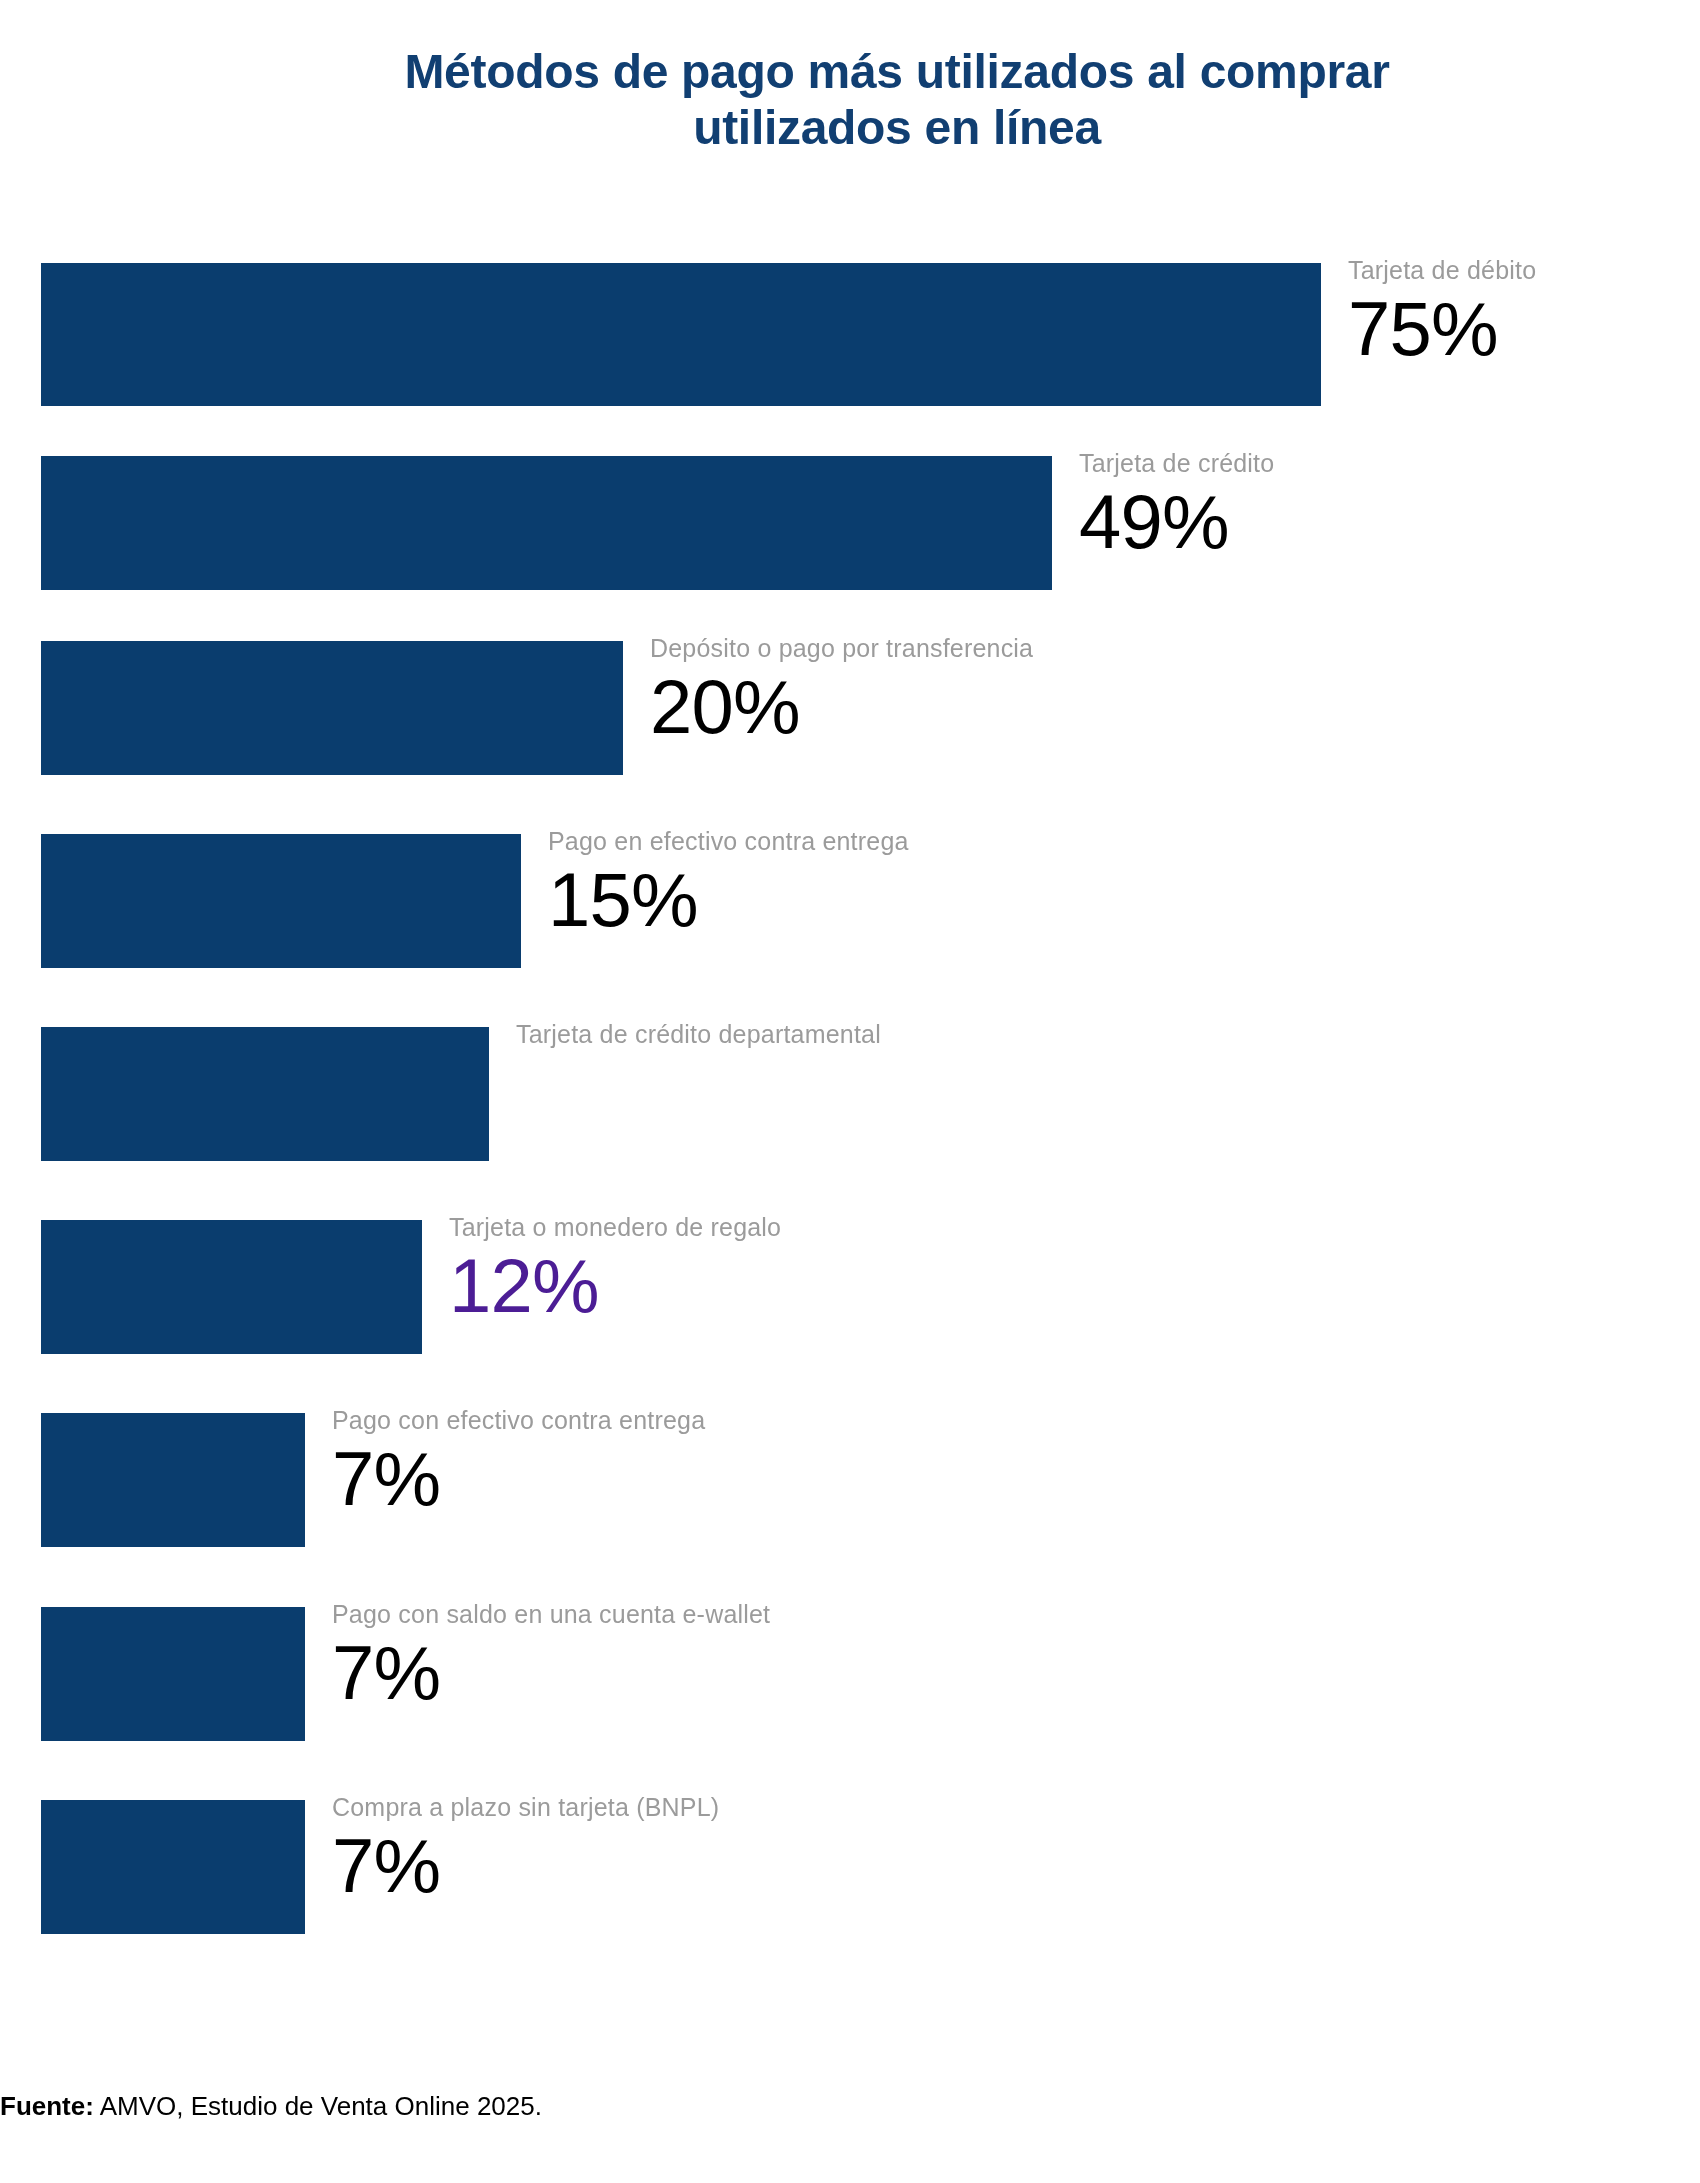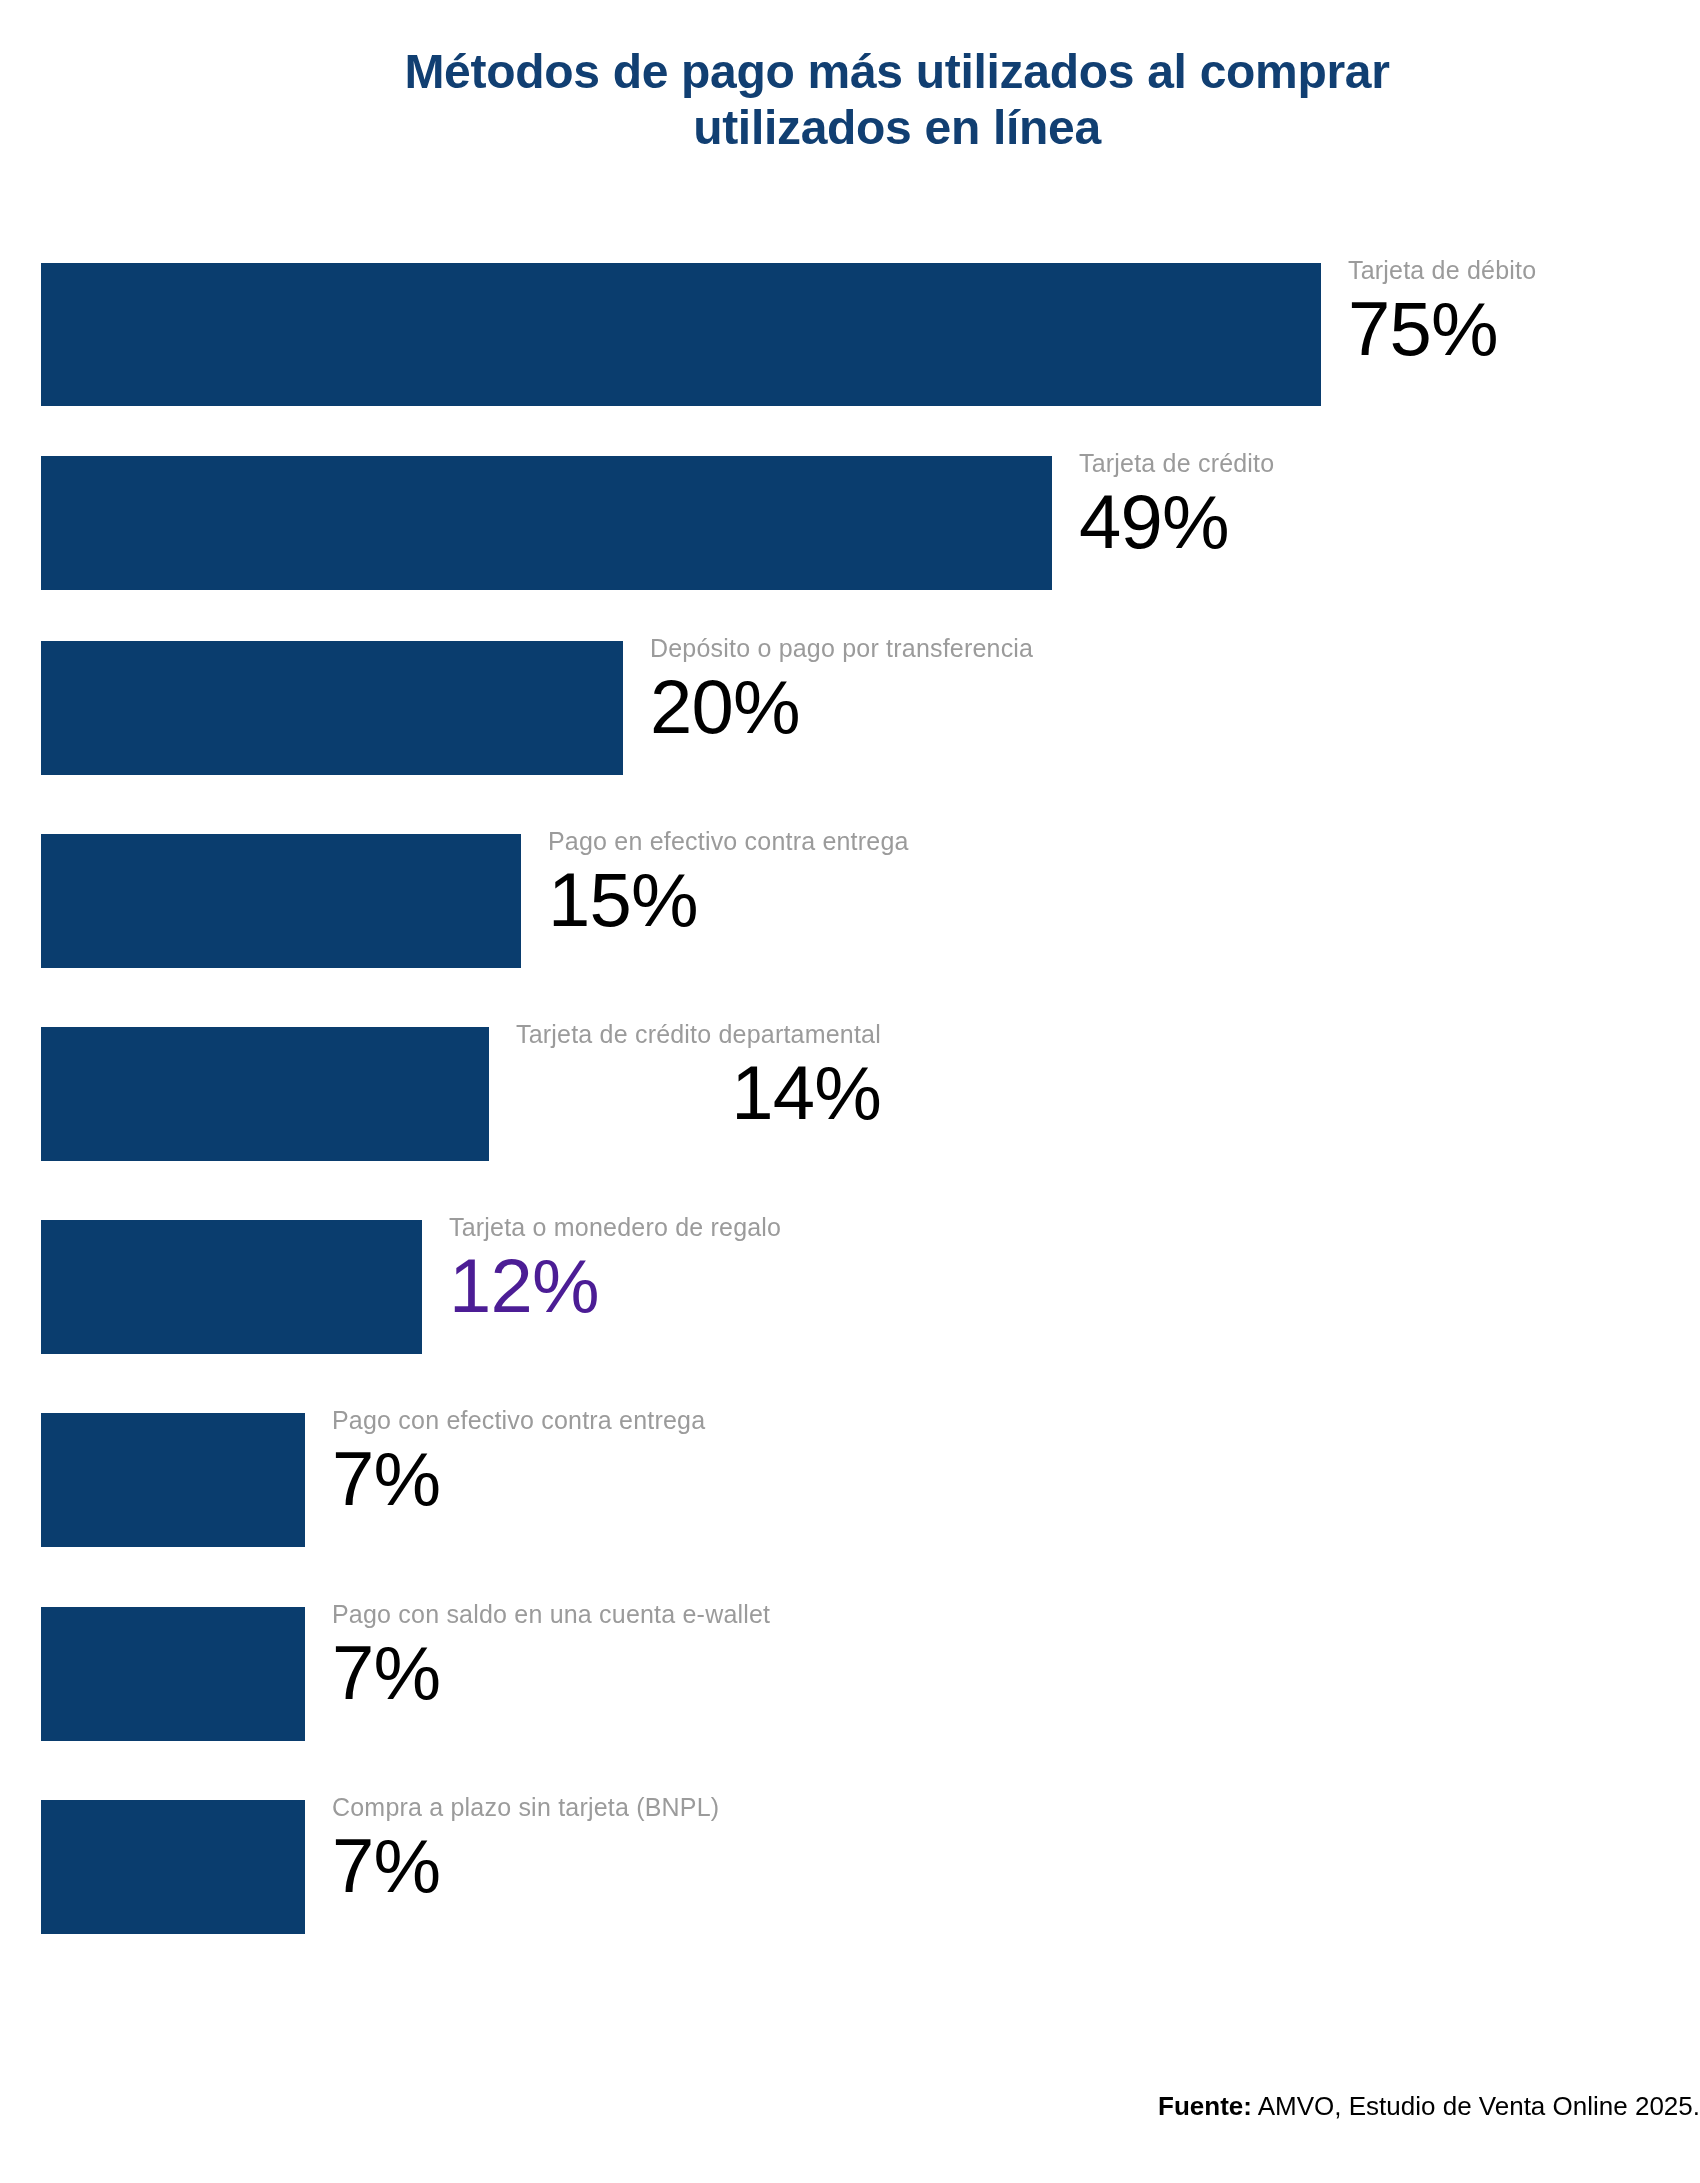--- a/index.html
+++ b/index.html
@@ -76,21 +76,21 @@
     margin-top: 6.7px;
     white-space: nowrap;
   }
 
   
   .footer {
     position: absolute;
     left: 0;
     top: 2091px;
     width: 1700px;
-    text-align: right;
+    text-align: left;
     font-size: 26px;
     color: #000000;
     white-space: nowrap;
   }
   .footer b { font-weight: bold; }
   .footer .src-text { font-weight: normal; }
 </style>
 </head>
 <body>
 
@@ -127,21 +127,20 @@
         <div class="bar" style="width: 480px; background: rgb(10, 61, 110);"></div>
         <div class="bar-annot" style="left: 507px;">
           <div class="cat-label" style="color: rgb(155, 155, 155);">Pago en efectivo contra entrega</div>
           <div class="value-label" style="color: rgb(0, 0, 0);">15%</div>
         </div>
       </div>
       <div class="bar-row" style="top: 764px; height: 134px;">
         <div class="bar" style="width: 448px; background: rgb(10, 61, 110);"></div>
         <div class="bar-annot" style="left: 475px; text-align: right;">
           <div class="cat-label" style="color: rgb(155, 155, 155);">Tarjeta de crédito departamental</div>
-          <div class="value-label" style="color: rgb(0, 0, 0);">14%</div>
         </div>
       </div>
       <div class="bar-row" style="top: 957px; height: 134px;">
         <div class="bar" style="width: 381px; background: rgb(10, 61, 110);"></div>
         <div class="bar-annot" style="left: 408px;">
           <div class="cat-label" style="color: rgb(155, 155, 155);">Tarjeta o monedero de regalo</div>
           <div class="value-label" style="color: #4c1d95;">12%</div>
         </div>
       </div>
       <div class="bar-row" style="top: 1150px; height: 134px;">

